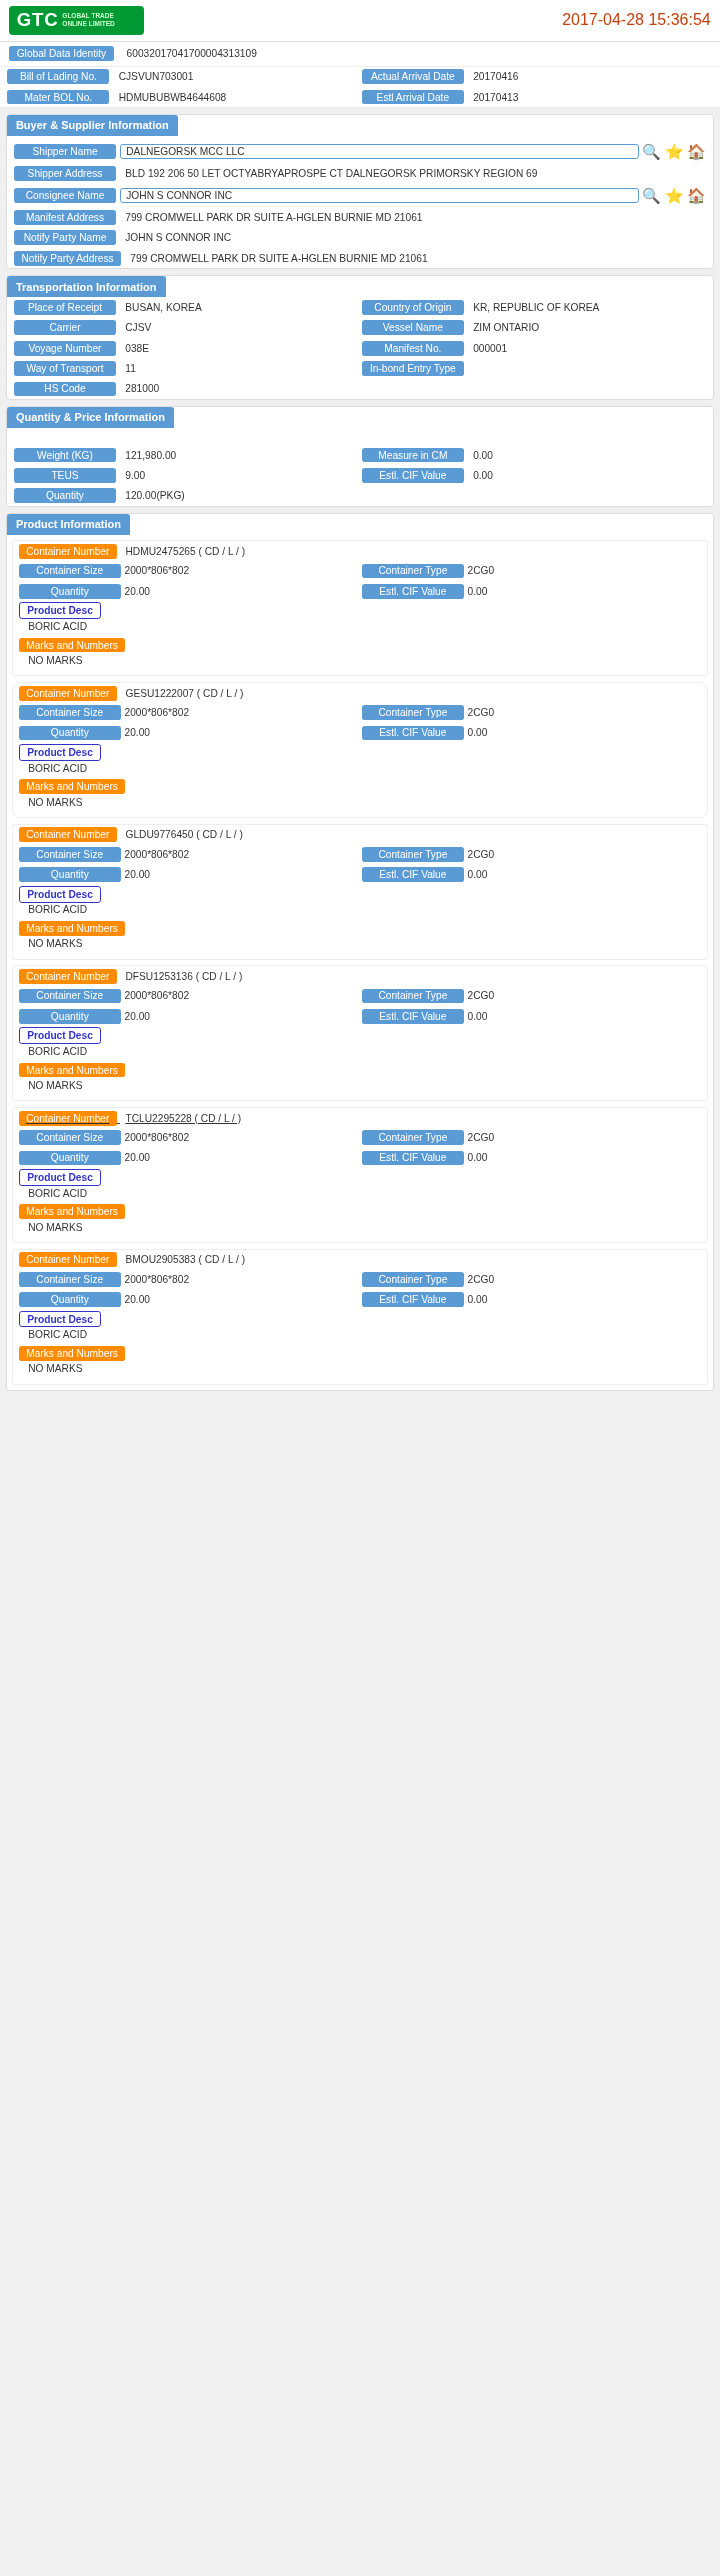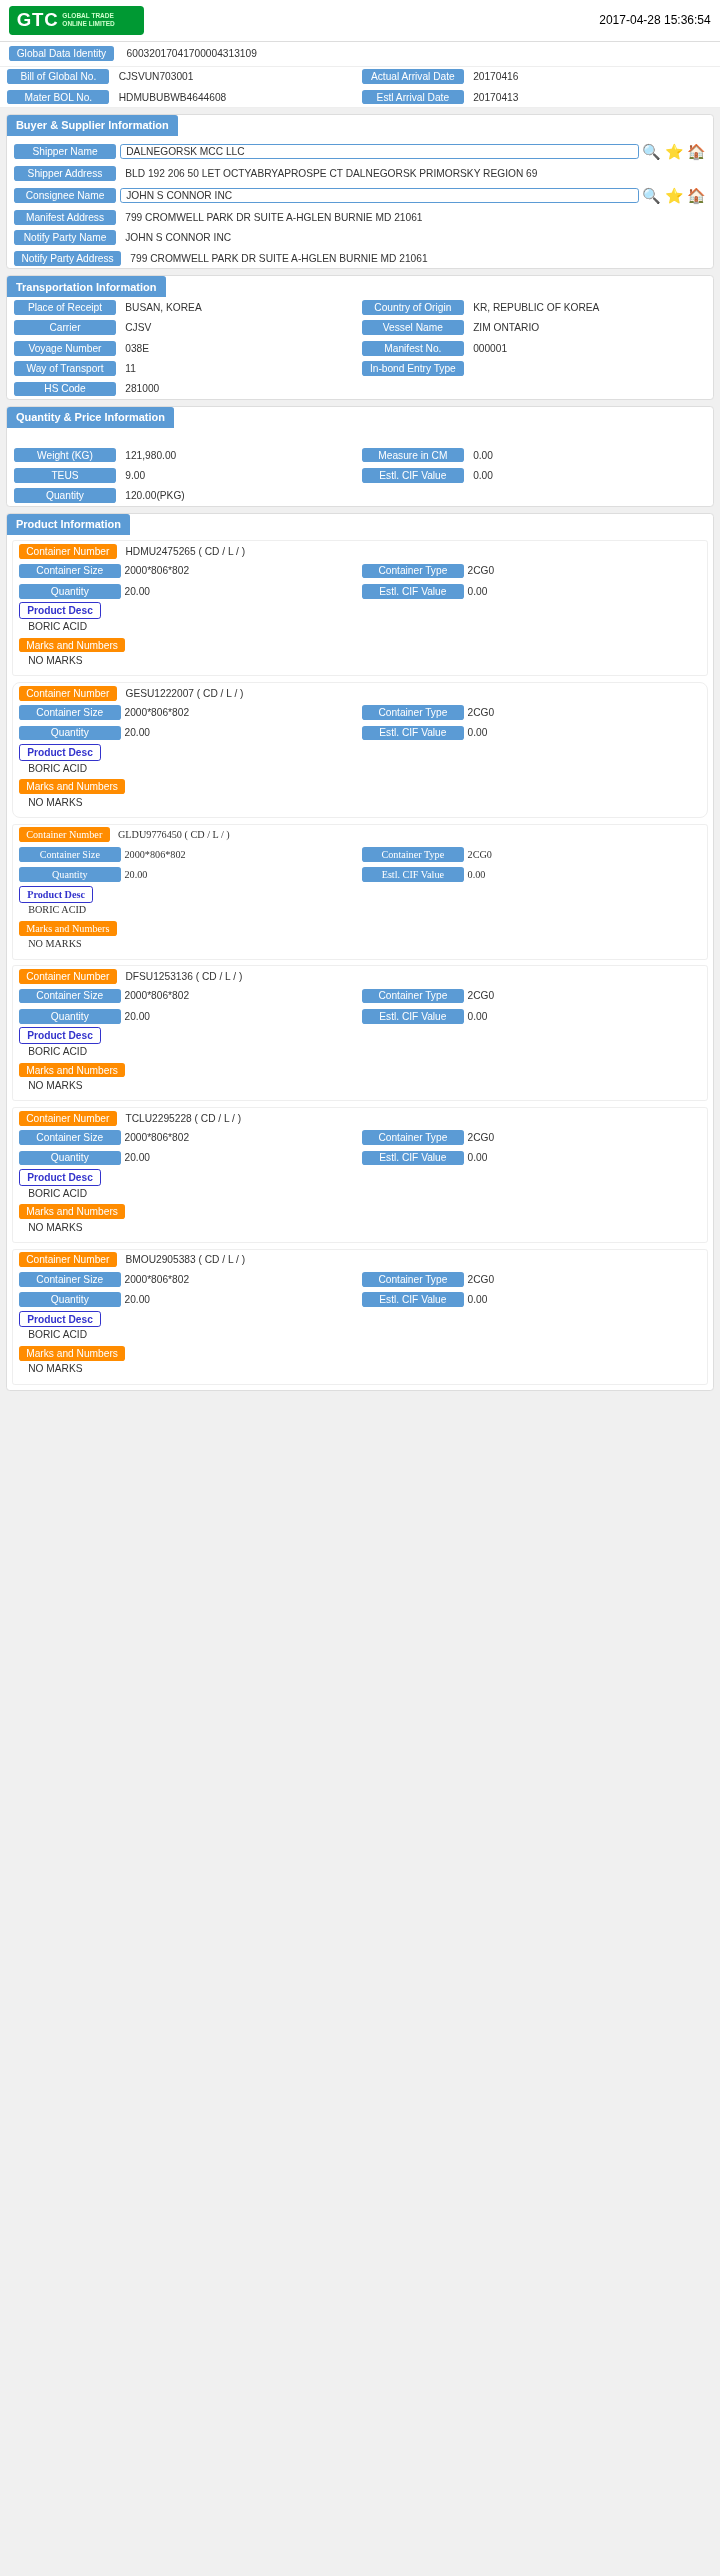--- a/index.html
+++ b/index.html
@@ -1,20 +1,20 @@
 <!DOCTYPE html>
 <html style="font-size:15px"><head>
   <meta charset="utf-8">
   <style>
     * { box-sizing: border-box; margin: 0; padding: 0; }
     body { font-family: Arial, sans-serif; font-size: 11px; background: #f0f0f0; color: #333; width: 720px; }
 
     .header { background: #fff; padding: 5.6px 9.3px; display: flex; justify-content: space-between; align-items: center; border-bottom: 0.9px solid #ddd; }
     .logo { background: #009933; color: #fff; font-weight: bold; font-size: 16.7px; padding: 3.7px 7.4px; border-radius: 3.7px; display: flex; align-items: center; gap: 3.7px; }
-    .datetime { color: #000000; font-size: 12px; }
+    .datetime { color: #c2410c; font-size: 16px; }
 
     .section { margin: 5.6px; background: #fff; border: 0.9px solid #ddd; border-radius: 3.7px; }
     .section-header { background: #5b9bd5; color: #fff; padding: 4.6px 9.3px; font-weight: bold; font-size: 11px; border-radius: 2.8px 2.8px 0 0; display: inline-block; margin: 0; }
 
     .field-row { display: flex; flex-wrap: wrap; padding: 2.8px 7.4px; gap: 3.7px; align-items: center; }
     .field-label { background: #5b9bd5; color: #fff; padding: 1.9px 7.4px; border-radius: 2.8px; font-size: 10.2px; min-width: 102px; text-align: center; }
     .field-value { font-size: 10.2px; color: #333; padding: 1.9px 5.6px; flex: 1; }
     .field-pair { display: flex; align-items: center; gap: 3.7px; flex: 1; min-width: 232px; }
     .field-pair-wide { display: flex; align-items: center; gap: 3.7px; flex: 2; }
     .icon-btn { color: #ff8c00; font-size: 15px; cursor: pointer; }
@@ -31,21 +31,21 @@
 </div>
 
 <div style="background:#fff; padding:4.6px 9.3px; border-bottom:0.9px solid #eee; display:flex; align-items:center; gap:7.4px;">
   <span class="field-label">Global Data Identity</span>
   <span class="field-value">60032017041700004313109</span>
 </div>
 
 <div style="background:#fff; border-bottom:0.9px solid #eee;">
   <div class="field-row">
     <div class="field-pair">
-      <span class="field-label">Bill of Global No.</span>
+      <span class="field-label">Bill of Lading No.</span>
       <span class="field-value">CJSVUN703001</span>
     </div>
     <div class="field-pair">
       <span class="field-label">Actual Arrival Date</span>
       <span class="field-value">20170416</span>
     </div>
   </div>
   <div class="field-row">
     <div class="field-pair">
       <span class="field-label">Mater BOL No.</span>
@@ -256,58 +256,24 @@
     </div>
     <div style="padding:2.8px 5.6px;">
       <span style="background:#fff; color:#3333cc; border:1.9px solid #3333cc; padding:1.9px 7.4px; border-radius:2.8px; font-size:10.2px; font-weight:bold;">Product Desc</span>
     </div>
     <div style="padding:1.9px 5.6px 3.7px 15px; font-size:10.2px; color:#333;">BORIC ACID</div>
     <div style="padding:2.8px 5.6px;">
       <span style="background:#ff8c00; color:#fff; padding:1.9px 7.4px; border-radius:2.8px; font-size:10.2px;">Marks and Numbers</span>
     </div>
     <div style="padding:1.9px 5.6px 3.7px 15px; font-size:10.2px; color:#333;">NO MARKS</div>
   </div>
-      <div style="border: 0.9px solid rgb(238, 238, 238); margin: 5.6px; border-radius: 2.8px; padding-bottom: 5.6px; font-family: Liberation Serif, serif;">
-    <div style="padding:3.7px 5.6px;">
-      <span style="background:#ff8c00; color:#fff; padding:1.9px 7.4px; border-radius:2.8px; font-size:10.2px;">Container Number</span>
-      <span style="font-size:10.2px; color:#333; padding-left:5.6px;">GLDU9776450 ( CD / L / )</span>
-    </div>
-    <div style="display:flex; flex-wrap:wrap; gap:3.7px; padding:2.8px 5.6px; align-items:center;">
-      <div style="display:flex; align-items:center; gap:3.7px; flex:1;">
-        <span style="background:#5b9bd5; color:#fff; padding:1.9px 7.4px; border-radius:2.8px; font-size:10.2px; min-width:102px; text-align:center;">Container Size</span>
-        <span style="font-size:10.2px; color:#333;">2000*806*802</span>
-      </div>
-      <div style="display:flex; align-items:center; gap:3.7px; flex:1;">
-        <span style="background:#5b9bd5; color:#fff; padding:1.9px 7.4px; border-radius:2.8px; font-size:10.2px; min-width:102px; text-align:center;">Container Type</span>
-        <span style="font-size:10.2px; color:#333;">2CG0</span>
-      </div>
-    </div>
-    <div style="display:flex; flex-wrap:wrap; gap:3.7px; padding:2.8px 5.6px; align-items:center;">
-      <div style="display:flex; align-items:center; gap:3.7px; flex:1;">
-        <span style="background:#5b9bd5; color:#fff; padding:1.9px 7.4px; border-radius:2.8px; font-size:10.2px; min-width:102px; text-align:center;">Quantity</span>
-        <span style="font-size:10.2px; color:#333;">20.00</span>
-      </div>
-      <div style="display:flex; align-items:center; gap:3.7px; flex:1;">
-        <span style="background:#5b9bd5; color:#fff; padding:1.9px 7.4px; border-radius:2.8px; font-size:10.2px; min-width:102px; text-align:center;">Estl. CIF Value</span>
-        <span style="font-size:10.2px; color:#333;">0.00</span>
-      </div>
-    </div>
-    <div style="padding:2.8px 5.6px;">
-      <span style="background:#fff; color:#3333cc; border:1.9px solid #3333cc; padding:1.9px 7.4px; border-radius:2.8px; font-size:10.2px; font-weight:bold;">Product Desc</span>
-    </div>
-    <div style="padding:1.9px 5.6px 3.7px 15px; font-size:10.2px; color:#333;">BORIC ACID</div>
-    <div style="padding:2.8px 5.6px;">
-      <span style="background:#ff8c00; color:#fff; padding:1.9px 7.4px; border-radius:2.8px; font-size:10.2px;">Marks and Numbers</span>
-    </div>
-    <div style="padding:1.9px 5.6px 3.7px 15px; font-size:10.2px; color:#333;">NO MARKS</div>
-  </div>
       <div style="border: 0.9px solid rgb(238, 238, 238); margin: 5.6px; border-radius: 2.8px; padding-bottom: 5.6px;">
     <div style="padding:3.7px 5.6px;">
       <span style="background:#ff8c00; color:#fff; padding:1.9px 7.4px; border-radius:2.8px; font-size:10.2px;">Container Number</span>
-      <span style="font-size:10.2px; color:#333; padding-left:5.6px;">DFSU1253136 ( CD / L / )</span>
+      <span style="font-size:10.2px; color:#333; padding-left:5.6px;">GLDU9776450 ( CD / L / )</span>
     </div>
     <div style="display:flex; flex-wrap:wrap; gap:3.7px; padding:2.8px 5.6px; align-items:center;">
       <div style="display:flex; align-items:center; gap:3.7px; flex:1;">
         <span style="background:#5b9bd5; color:#fff; padding:1.9px 7.4px; border-radius:2.8px; font-size:10.2px; min-width:102px; text-align:center;">Container Size</span>
         <span style="font-size:10.2px; color:#333;">2000*806*802</span>
       </div>
       <div style="display:flex; align-items:center; gap:3.7px; flex:1;">
         <span style="background:#5b9bd5; color:#fff; padding:1.9px 7.4px; border-radius:2.8px; font-size:10.2px; min-width:102px; text-align:center;">Container Type</span>
         <span style="font-size:10.2px; color:#333;">2CG0</span>
       </div>
@@ -327,20 +293,54 @@
     </div>
     <div style="padding:1.9px 5.6px 3.7px 15px; font-size:10.2px; color:#333;">BORIC ACID</div>
     <div style="padding:2.8px 5.6px;">
       <span style="background:#ff8c00; color:#fff; padding:1.9px 7.4px; border-radius:2.8px; font-size:10.2px;">Marks and Numbers</span>
     </div>
     <div style="padding:1.9px 5.6px 3.7px 15px; font-size:10.2px; color:#333;">NO MARKS</div>
   </div>
       <div style="border: 0.9px solid rgb(238, 238, 238); margin: 5.6px; border-radius: 2.8px; padding-bottom: 5.6px;">
     <div style="padding:3.7px 5.6px;">
       <span style="background:#ff8c00; color:#fff; padding:1.9px 7.4px; border-radius:2.8px; font-size:10.2px;">Container Number</span>
+      <span style="font-size:10.2px; color:#333; padding-left:5.6px;">DFSU1253136 ( CD / L / )</span>
+    </div>
+    <div style="display:flex; flex-wrap:wrap; gap:3.7px; padding:2.8px 5.6px; align-items:center;">
+      <div style="display:flex; align-items:center; gap:3.7px; flex:1;">
+        <span style="background:#5b9bd5; color:#fff; padding:1.9px 7.4px; border-radius:2.8px; font-size:10.2px; min-width:102px; text-align:center;">Container Size</span>
+        <span style="font-size:10.2px; color:#333;">2000*806*802</span>
+      </div>
+      <div style="display:flex; align-items:center; gap:3.7px; flex:1;">
+        <span style="background:#5b9bd5; color:#fff; padding:1.9px 7.4px; border-radius:2.8px; font-size:10.2px; min-width:102px; text-align:center;">Container Type</span>
+        <span style="font-size:10.2px; color:#333;">2CG0</span>
+      </div>
+    </div>
+    <div style="display:flex; flex-wrap:wrap; gap:3.7px; padding:2.8px 5.6px; align-items:center;">
+      <div style="display:flex; align-items:center; gap:3.7px; flex:1;">
+        <span style="background:#5b9bd5; color:#fff; padding:1.9px 7.4px; border-radius:2.8px; font-size:10.2px; min-width:102px; text-align:center;">Quantity</span>
+        <span style="font-size:10.2px; color:#333;">20.00</span>
+      </div>
+      <div style="display:flex; align-items:center; gap:3.7px; flex:1;">
+        <span style="background:#5b9bd5; color:#fff; padding:1.9px 7.4px; border-radius:2.8px; font-size:10.2px; min-width:102px; text-align:center;">Estl. CIF Value</span>
+        <span style="font-size:10.2px; color:#333;">0.00</span>
+      </div>
+    </div>
+    <div style="padding:2.8px 5.6px;">
+      <span style="background:#fff; color:#3333cc; border:1.9px solid #3333cc; padding:1.9px 7.4px; border-radius:2.8px; font-size:10.2px; font-weight:bold;">Product Desc</span>
+    </div>
+    <div style="padding:1.9px 5.6px 3.7px 15px; font-size:10.2px; color:#333;">BORIC ACID</div>
+    <div style="padding:2.8px 5.6px;">
+      <span style="background:#ff8c00; color:#fff; padding:1.9px 7.4px; border-radius:2.8px; font-size:10.2px;">Marks and Numbers</span>
+    </div>
+    <div style="padding:1.9px 5.6px 3.7px 15px; font-size:10.2px; color:#333;">NO MARKS</div>
+  </div>
+      <div style="border: 0.9px solid rgb(238, 238, 238); margin: 5.6px; border-radius: 2.8px; padding-bottom: 5.6px;">
+    <div style="padding:3.7px 5.6px;text-decoration:underline;">
+      <span style="background:#ff8c00; color:#fff; padding:1.9px 7.4px; border-radius:2.8px; font-size:10.2px;">Container Number</span>
       <span style="font-size:10.2px; color:#333; padding-left:5.6px;">TCLU2295228 ( CD / L / )</span>
     </div>
     <div style="display:flex; flex-wrap:wrap; gap:3.7px; padding:2.8px 5.6px; align-items:center;">
       <div style="display:flex; align-items:center; gap:3.7px; flex:1;">
         <span style="background:#5b9bd5; color:#fff; padding:1.9px 7.4px; border-radius:2.8px; font-size:10.2px; min-width:102px; text-align:center;">Container Size</span>
         <span style="font-size:10.2px; color:#333;">2000*806*802</span>
       </div>
       <div style="display:flex; align-items:center; gap:3.7px; flex:1;">
         <span style="background:#5b9bd5; color:#fff; padding:1.9px 7.4px; border-radius:2.8px; font-size:10.2px; min-width:102px; text-align:center;">Container Type</span>
         <span style="font-size:10.2px; color:#333;">2CG0</span>

